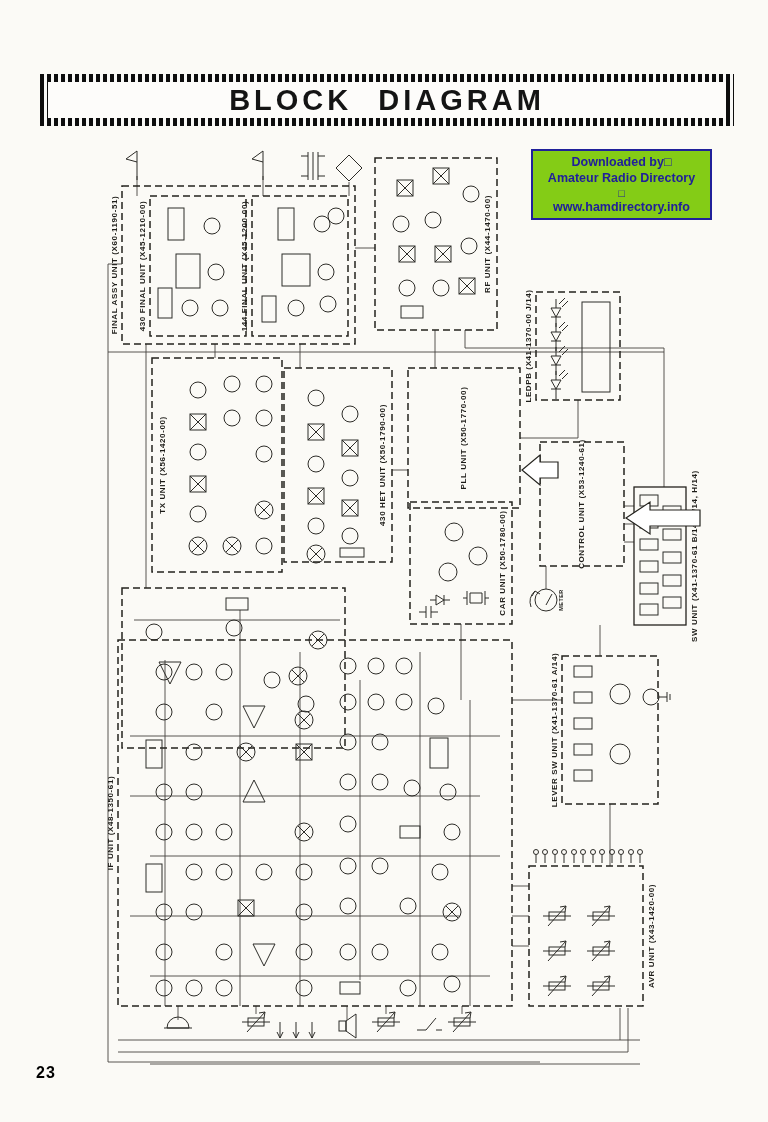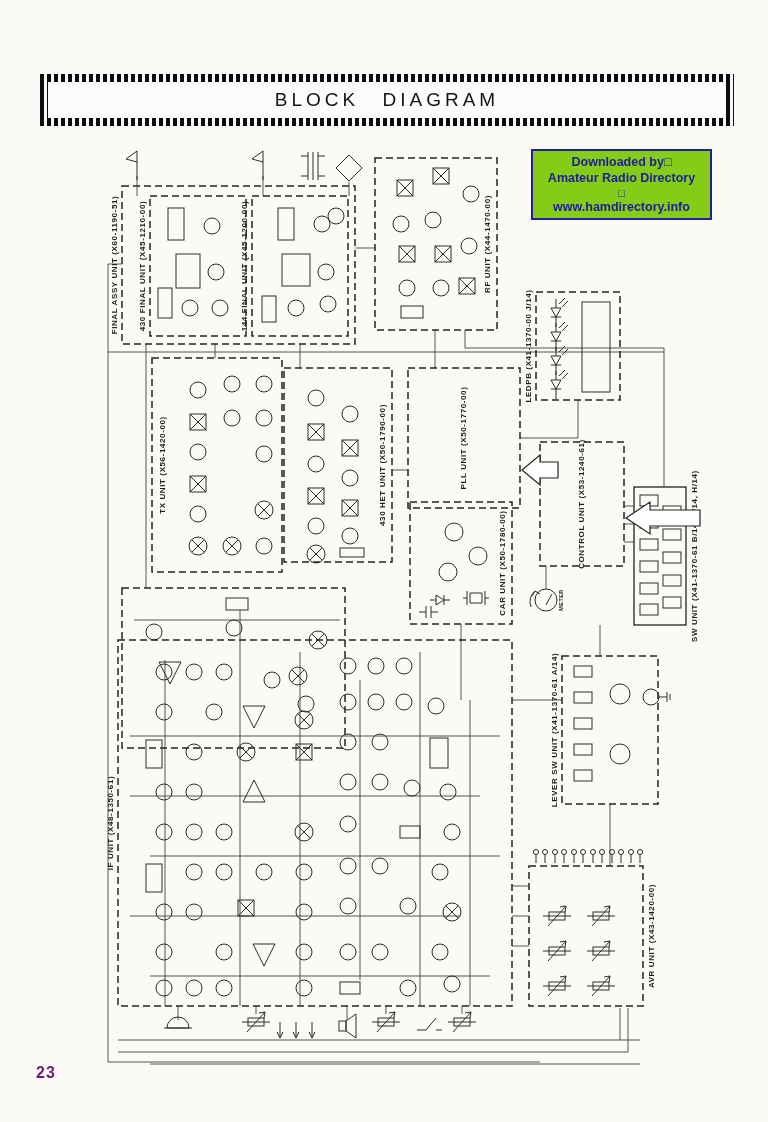--- a/index.html
+++ b/index.html
@@ -1,26 +1,26 @@
 <!DOCTYPE html>
 <html><head>
 <meta charset="utf-8">
 <style>
   html,body{margin:0;padding:0;}
   body{width:768px;height:1122px;background:#fbfaf6;font-family:"Liberation Sans",sans-serif;position:relative;overflow:hidden;}
   .page{position:absolute;inset:0;}
   .banner{position:absolute;left:40px;top:74px;width:694px;height:52px;box-sizing:border-box;
           border:8px solid #111;border-image:repeating-linear-gradient(90deg,#0d0d0d 0 4px,#f8f8f6 4px 7px) 8;
           display:flex;align-items:center;justify-content:center;background:#fdfcfa;}
-  .banner span{font-size:19px;font-weight:normal;letter-spacing:4px;word-spacing:14px;color:#141414;}
+  .banner span{font-size:29px;font-weight:bold;letter-spacing:4px;word-spacing:14px;color:#141414;}
   .watermark{position:absolute;left:531px;top:149px;width:181px;box-sizing:border-box;background:#84cc16;
              border:2px solid #20209a;color:#20209a;font-weight:bold;text-align:center;font-size:12.5px;
              line-height:1.3;padding:3px 2px;z-index:5;}
   .watermark .sq{font-size:11px;line-height:1.1;}
-  .pagenum{position:absolute;left:36px;top:1064px;font-size:16px;font-weight:bold;color:#701a75;letter-spacing:1px;z-index:4;}
+  .pagenum{position:absolute;left:36px;top:1064px;font-size:16px;font-weight:bold;color:#000000;letter-spacing:1px;z-index:4;}
   svg.diagram{position:absolute;left:0;top:0;z-index:1;}
   .sy{fill:none;stroke:#2d2c28;stroke-width:1;}
   .wire{fill:none;stroke:#45443e;stroke-width:0.9;}
   .ubox{fill:none;stroke:#24231e;stroke-width:1.5;stroke-dasharray:7 4;}
   .ubox.solid{stroke-dasharray:none;stroke-width:1.3;}
   .ulabel{font-family:"Liberation Sans",sans-serif;font-size:8px;font-weight:bold;fill:#1d1c18;letter-spacing:0.6px;}
   .tiny{font-family:"Liberation Sans",sans-serif;font-size:5.5px;font-weight:bold;fill:#2d2c28;letter-spacing:0.4px;}
   .arrowp{fill:#ffffff;stroke:#24231e;stroke-width:1.2;}
 </style>
 </head>

